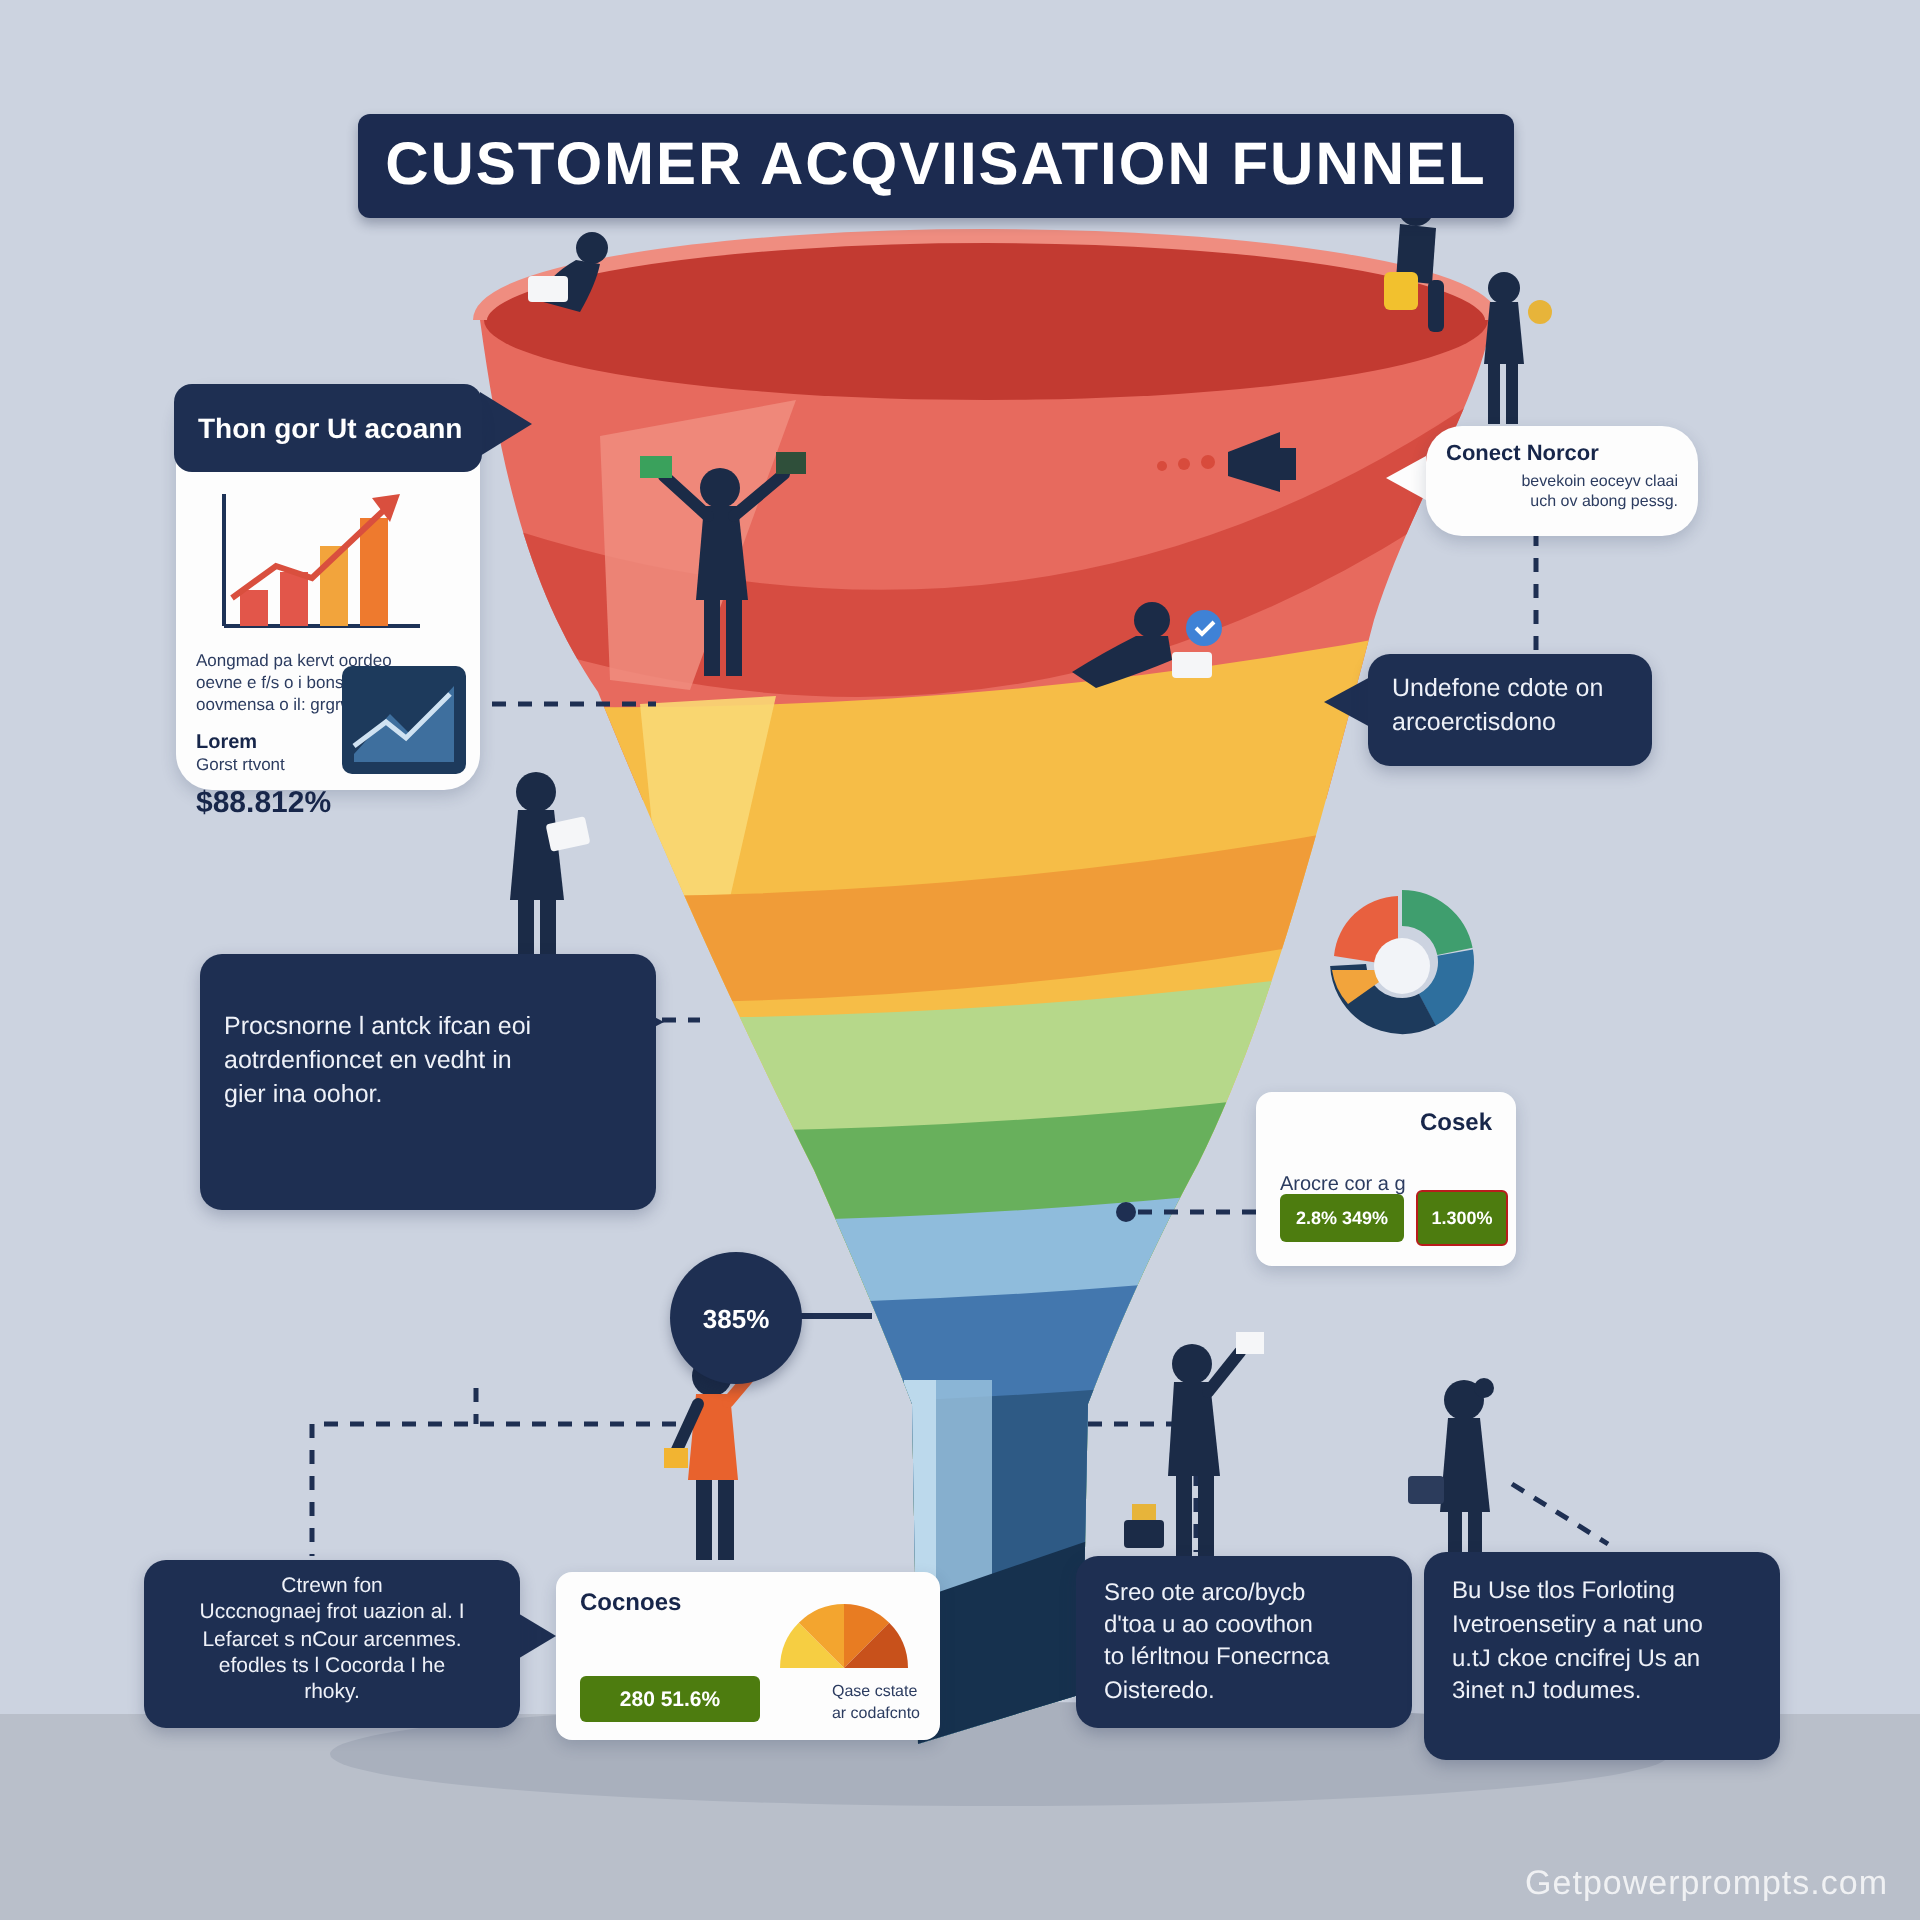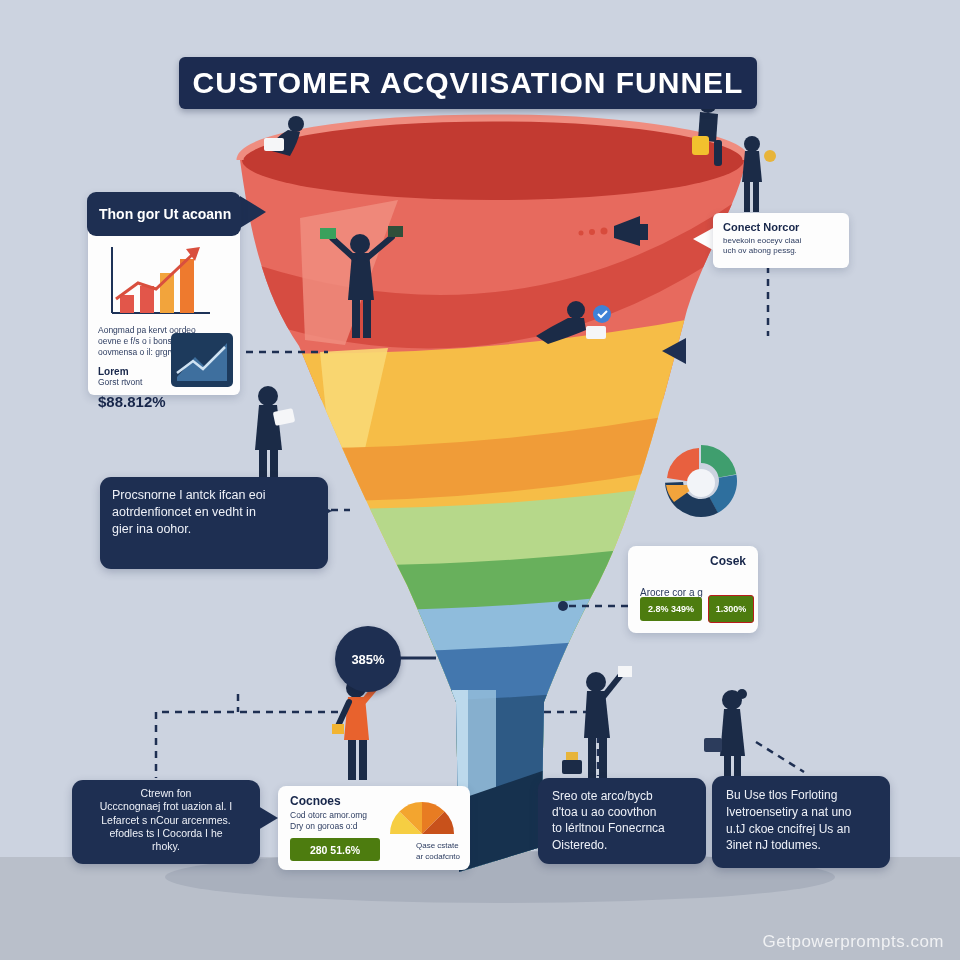--- a/index.html
+++ b/index.html
@@ -1,21 +1,21 @@
 <!DOCTYPE html>
 <html><head>
 <meta charset="utf-8">
 <style>
   html,body{margin:0;padding:0;}
   body{font-family:"Liberation Sans",sans-serif;}
   #stage{position:relative;width:960px;height:960px;background:#ccd3e0;overflow:hidden;}
   #floor{position:absolute;left:0;top:857px;width:960px;height:103px;background:#b9bfca;}
   svg{display:block;}
   .abs{position:absolute;}
-  .card{position:absolute;background:#fdfdfd;border-radius:6px;box-shadow:0 3px 8px rgba(30,45,80,.18);}
+  .card{position:absolute;background:#fdfdfd;border-radius:18px;box-shadow:0 3px 8px rgba(30,45,80,.18);}
   .navy-box{position:absolute;background:#1e2f52;border-radius:11px;color:#eef1f8;box-shadow:0 3px 8px rgba(30,45,80,.25);}
   .chip{background:#4d7c0f;color:#fff;font-weight:bold;display:flex;align-items:center;justify-content:center;border-radius:3px;}
   .garble{color:#2c3c60;}
   .b{font-weight:bold;color:#17264a;}
   #banner{position:absolute;left:179px;top:57px;width:578px;height:52px;background:#1c2b50;border-radius:6px;
           display:flex;align-items:center;justify-content:center;box-shadow:0 3px 6px rgba(20,30,60,.3);}
   #banner div{color:#fff;font-weight:bold;font-size:30px;letter-spacing:1px;}
   #watermark{position:absolute;right:16px;bottom:8px;color:rgba(255,255,255,.78);font-size:17px;letter-spacing:.5px;}
   .badge{position:absolute;left:335px;top:626px;width:66px;height:66px;border-radius:50%;background:#1e2f52;
          display:flex;align-items:center;justify-content:center;color:#fff;font-weight:bold;font-size:13px;
@@ -198,34 +198,38 @@
       <div class="garble" style="font-size:8.5px;">Gorst rtvont</div>
       <div class="b" style="font-size:15px;margin-top:6px;">$88.812%</div>
     </div>
     <svg width="62" height="54" style="position:absolute;right:7px;bottom:8px;" viewBox="0 0 62 54">
       <rect x="0" y="0" width="62" height="54" rx="5" fill="#1d3a5c"></rect>
       <polygon points="6,44 24,24 34,34 56,10 56,48 6,48" fill="#3e6f9e"></polygon>
       <polyline points="6,40 22,28 32,36 54,14" stroke="#cfe2f2" stroke-width="2.5" fill="none"></polyline>
     </svg>
   </div>
 
-  <div class="navy-box" style="left:100px;top:477px;width:204px;height:72px;padding:10px 12px;font-size:12.5px;line-height:1.35;">
+  <div class="navy-box" style="left:100px;top:477px;width:204px;height:72px;padding:28px 12px;font-size:12.5px;line-height:1.35;">
     <div>Procsnorne l antck ifcan eoi</div>
     <div>aotrdenfioncet en vedht in</div>
     <div>gier ina oohor.</div>
   </div>
 
   <div class="card" style="left:713px;top:213px;width:136px;height:55px;padding:8px 10px;box-sizing:border-box;">
     <div class="b" style="font-size:11px;">Conect Norcor</div>
-    <div class="garble" style="font-size:8px;line-height:1.3;margin-top:3px;">
+    <div class="garble" style="font-size:8px;line-height:1.3;margin-top:3px;text-align:right;">
       <div>bevekoin eoceyv claai</div>
       <div>uch ov abong pessg.</div>
     </div>
   </div>
 
+  <div class="navy-box" style="left:684px;top:327px;width:142px;height:56px;padding:9px 12px;box-sizing:border-box;font-size:12.5px;line-height:1.35;">
+    <div>Undefone cdote on</div>
+    <div>arcoerctisdono</div>
+  </div>
 
 
   <div class="badge">
     <span>385%</span>
   </div>
 
   <div class="card" style="left:628px;top:546px;width:130px;height:87px;padding:8px 12px;box-sizing:border-box;border-radius:8px;">
     <div class="b" style="font-size:12px;text-align:right;">Cosek</div>
     <div class="garble" style="font-size:10px;line-height:1.3;margin-top:18px;">
       <div>Arocre cor a g</div>
@@ -241,24 +245,20 @@
               font-size:10.5px;line-height:1.27;text-align:center;">
     <div>Ctrewn fon</div>
     <div>Ucccnognaej frot uazion al. I</div>
     <div>Lefarcet s nCour arcenmes.</div>
     <div>efodles ts l Cocorda I he</div>
     <div>rhoky.</div>
   </div>
 
   <div class="card" style="left:278px;top:786px;width:192px;height:84px;padding:8px 12px;box-sizing:border-box;border-radius:8px;">
     <div class="b" style="font-size:12px;">Cocnoes</div>
-    <div class="garble" style="font-size:8.5px;line-height:1.3;margin-top:2px;">
-      <div>Cod otorc amor.omg</div>
-      <div>Dry on goroas o:d</div>
-    </div>
     <div class="chip" style="position:absolute;left:12px;bottom:9px;width:90px;height:23px;font-size:10.5px;">280 51.6%</div>
     <svg width="76" height="42" style="position:absolute;right:10px;top:8px;" viewBox="0 0 76 42">
       <path d="M38,40 L6,40 A32,32 0 0 1 15.4,17.4 Z" fill="#f6ce42"></path>
       <path d="M38,40 L15.4,17.4 A32,32 0 0 1 38,8 Z" fill="#f3a52f"></path>
       <path d="M38,40 L38,8 A32,32 0 0 1 60.6,17.4 Z" fill="#e87c22"></path>
       <path d="M38,40 L60.6,17.4 A32,32 0 0 1 70,40 Z" fill="#c8511b"></path>
     </svg>
     <div class="garble" style="position:absolute;right:10px;bottom:8px;font-size:8px;line-height:1.3;text-align:left;">
       <div>Qase cstate</div>
       <div>ar codafcnto</div>
@@ -266,21 +266,21 @@
   </div>
 
   <div class="navy-box" style="left:538px;top:778px;width:168px;height:86px;padding:10px 14px;box-sizing:border-box;
               font-size:12px;line-height:1.35;">
     <div>Sreo ote arco/bycb</div>
     <div>d'toa u ao coovthon</div>
     <div>to lérltnou Fonecrnca</div>
     <div>Oisteredo.</div>
   </div>
 
-  <div class="navy-box" style="left:712px;top:776px;width:178px;height:92px;padding:11px 14px;box-sizing:border-box;
+  <div class="navy-box" style="left:712px;top:776px;width:178px;height:104px;padding:11px 14px;box-sizing:border-box;
               font-size:12px;line-height:1.4;">
     <div>Bu Use tlos Forloting</div>
     <div>Ivetroensetiry a nat uno</div>
     <div>u.tJ ckoe cncifrej Us an</div>
     <div>3inet nJ todumes.</div>
   </div>
 
   <div id="watermark">Getpowerprompts.com</div>
 
 </div>

